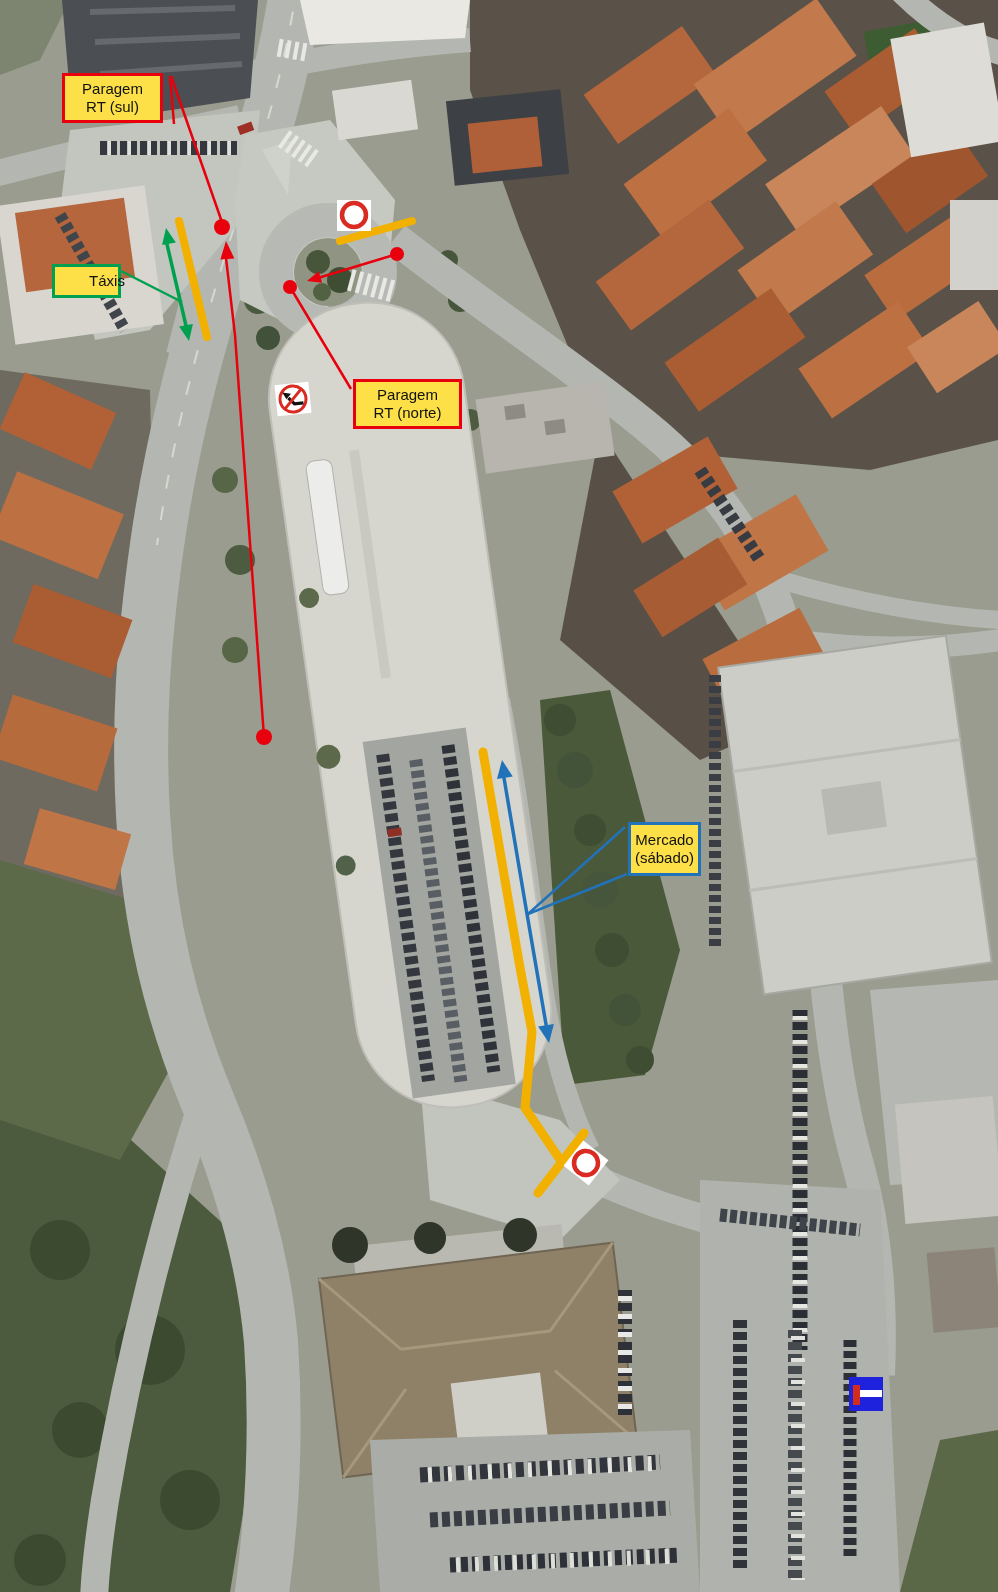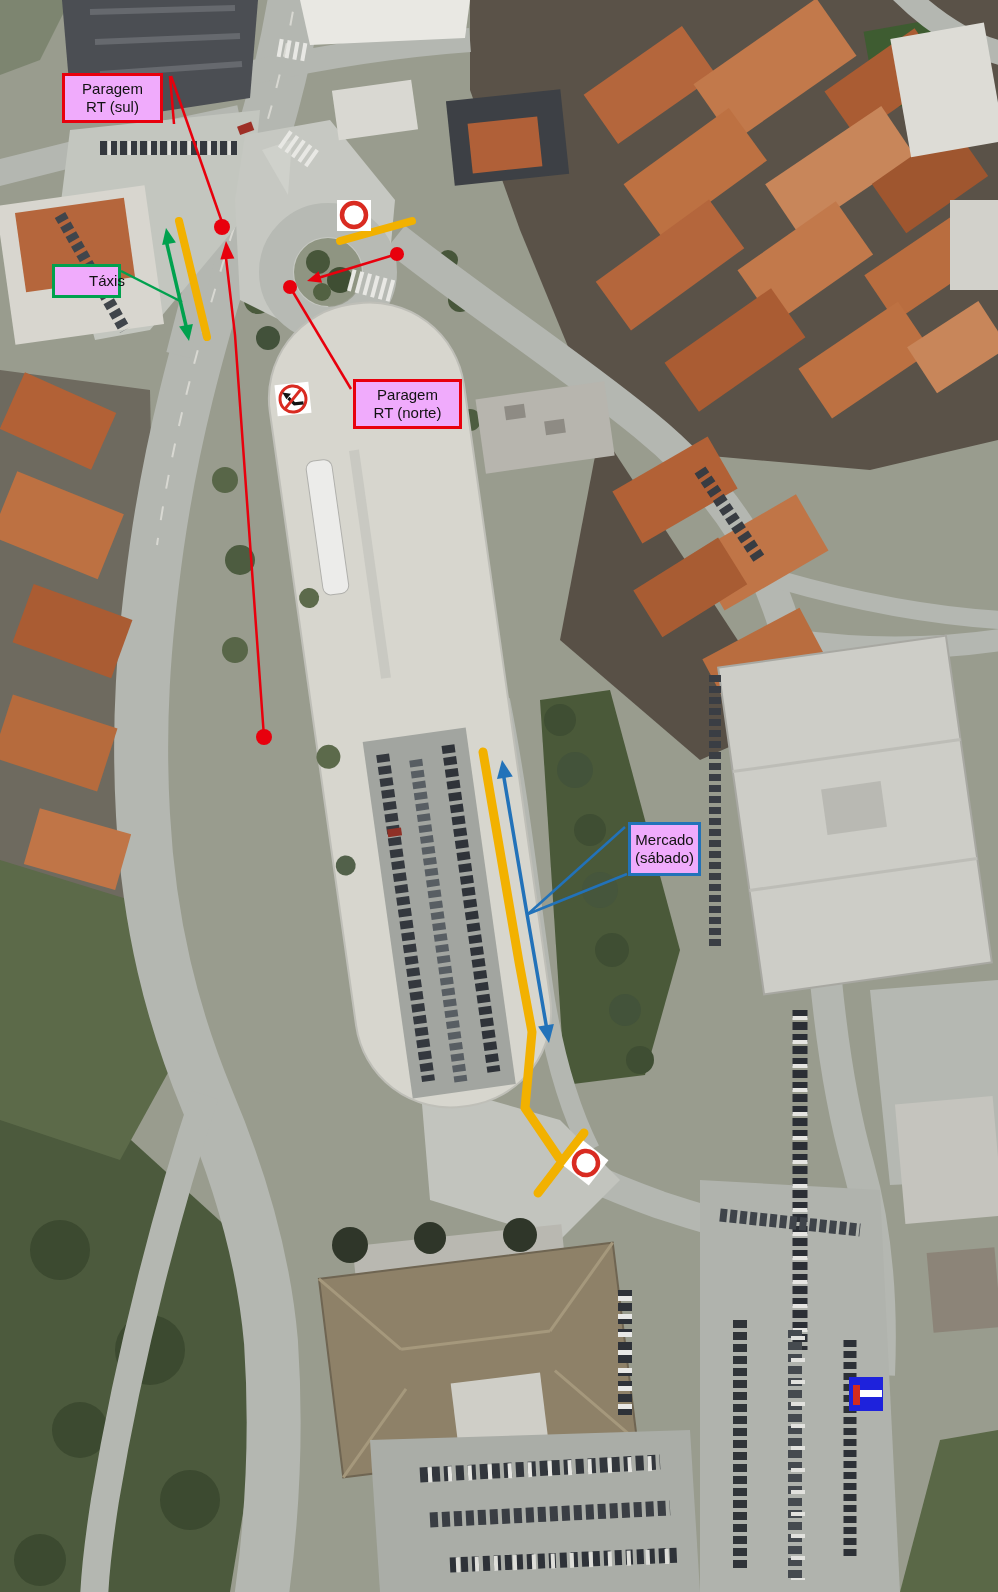--- a/index.html
+++ b/index.html
@@ -2,21 +2,21 @@
 <html><head>
 <meta charset="utf-8">
 <style>
   html,body{margin:0;padding:0;background:#222;}
   #stage{
     position:relative;width:998px;height:1592px;overflow:hidden;
     font-family:"Liberation Sans",sans-serif;background:#999c8e;
   }
   #stage svg{position:absolute;left:0;top:0;}
   .map-label{
-    position:absolute;box-sizing:border-box;background:#f0abfc;
+    position:absolute;box-sizing:border-box;background:#fde047;
     border:3px solid #e8000d;display:flex;flex-direction:column;
     align-items:center;justify-content:center;text-align:center;
     font-size:15px;line-height:1.22;color:#111;z-index:30;
   }
   .map-label.green{border-color:#00a14e;padding-left:41px;}
   .map-label.blue{border-color:#2272b9;}
   #annot{z-index:20;}
   #basemap{z-index:1;}
 </style>
 </head>

